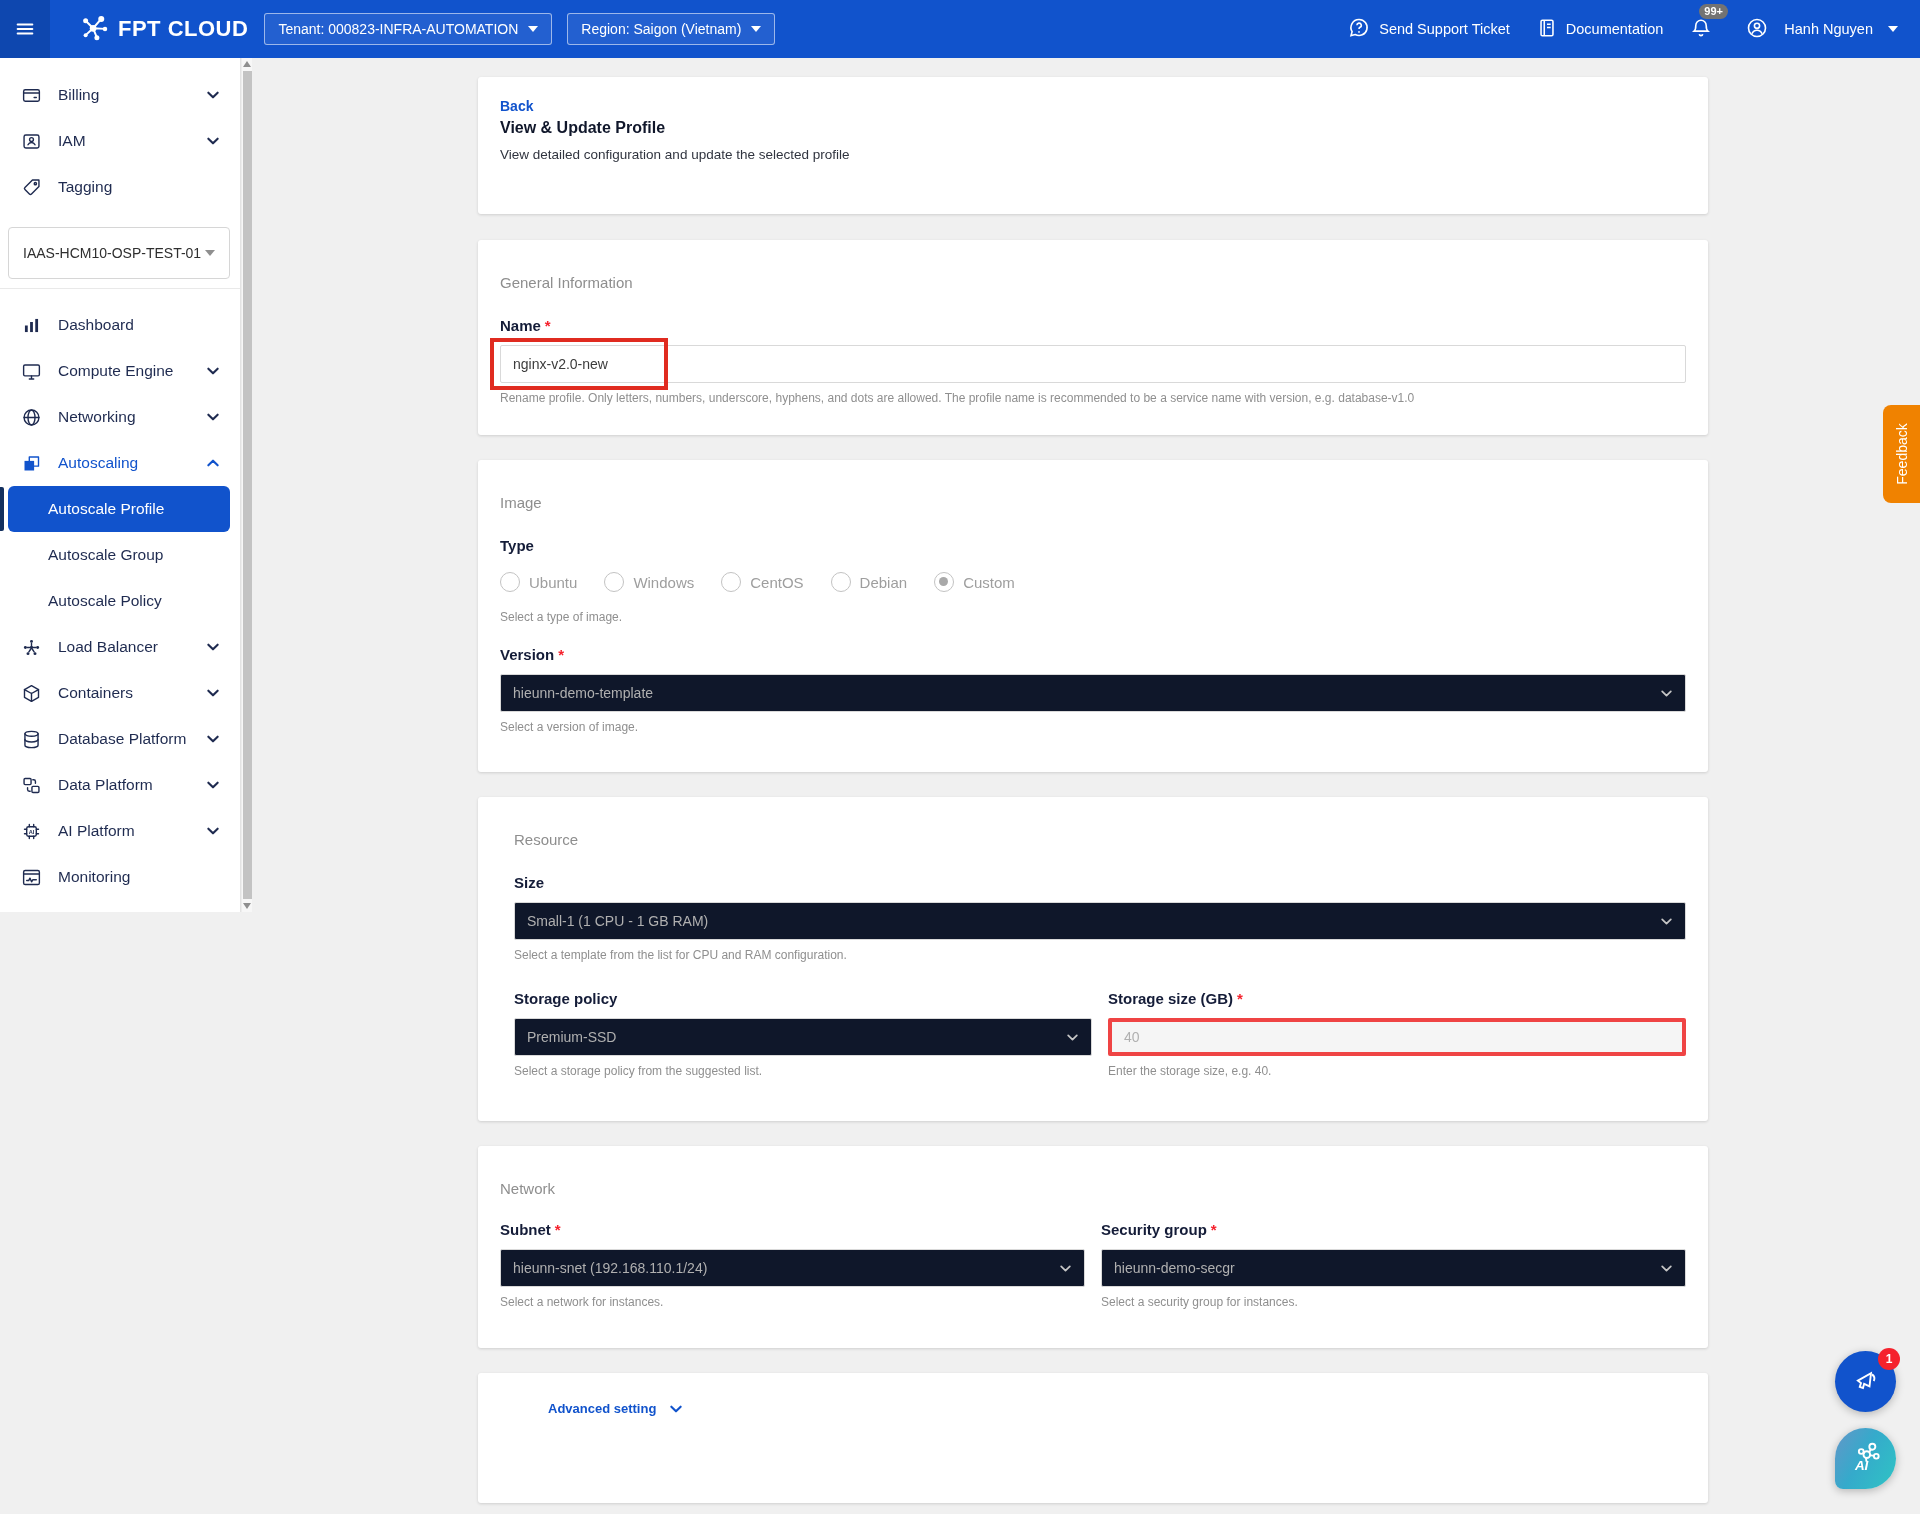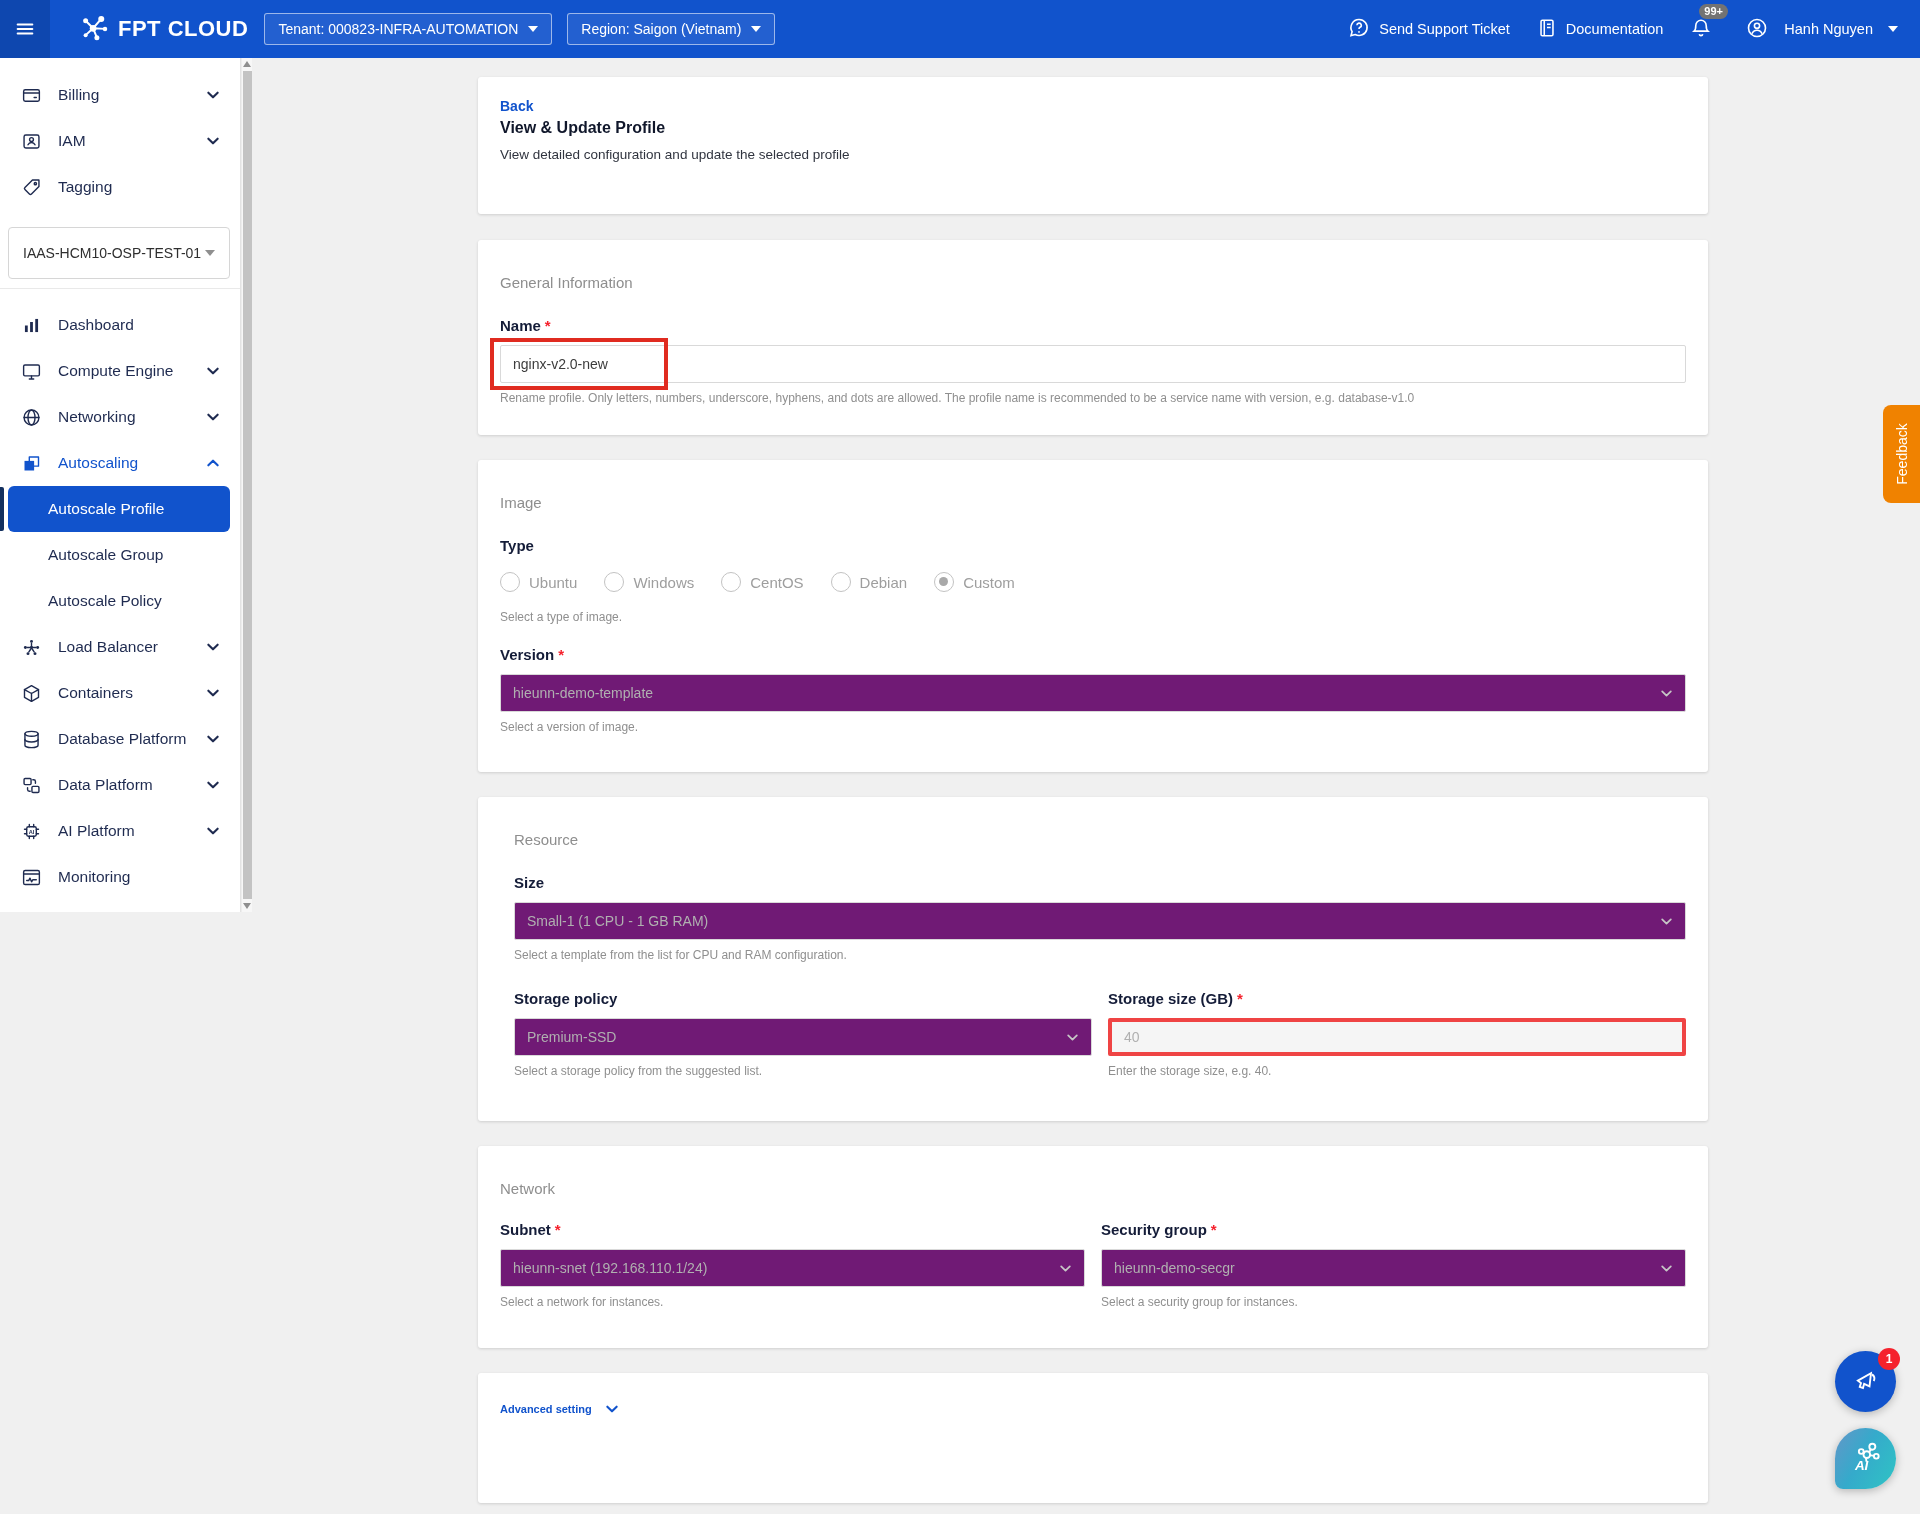--- a/index.html
+++ b/index.html
@@ -81,21 +81,21 @@
   .field-label{ margin-top:26px; font-size:15px; font-weight:bold; color:#141c38; }
   .req{ color:#f5222d; margin-left:4px; font-weight:bold; }
   .helper{ margin-top:8px; font-size:12px; color:#8f8f8f; }
   .text-input{
     margin-top:11px; height:38px; width:100%; border:1px solid #d9d9d9; border-radius:2px;
     padding:0 12px; font-size:14px; color:#3c3c3c; font-family:"Liberation Sans",sans-serif;
     outline:none; background:#fff;
   }
   .select{
     margin-top:11px; height:38px; width:100%; border:1px solid #d9d9d9; border-radius:2px;
-    background:#701a75; display:flex; align-items:center; justify-content:space-between;
+    background:#0f172a; display:flex; align-items:center; justify-content:space-between;
     padding:0 12px; font-size:14px; color:#b0b0b0;
   }
   .select .sel-arrow{ color:#c6c6c6; display:flex; }
   .input-disabled{
     margin-top:11px; height:38px; width:100%; border:4px solid #ef4444; border-radius:2px;
     background:#f5f5f5; display:flex; align-items:center; padding:0 12px;
     font-size:14px; color:#b0b0b0;
   }
   .two-col{ display:flex; gap:16px; margin-top:28px; }
   .two-col > div{ flex:1; }
@@ -106,21 +106,21 @@
   .radio.checked .radio-circle::after{
     content:''; position:absolute; left:4px; top:4px; width:9px; height:9px; border-radius:50%; background:#a9a9a9;
   }
   .type-help{ margin-top:18px; }
   .version-label{ margin-top:22px; }
   .card.general{ height:195px; }
   .card.image{ height:312px; }
   .card.resource{ height:324px;padding-left:36px; }
   .card.network{ height:202px; }
   .card.advanced{ height:130px; padding-top:26px; }
-  .advanced-toggle{ display:inline-flex; align-items:center; gap:13px; color:#1153cc; font-size:11px; font-weight:bold; cursor:pointer;}
+  .advanced-toggle{ display:inline-flex; align-items:center; gap:13px; color:#1153cc; font-size:13px; font-weight:bold; cursor:pointer;margin-left:48px;}
   .btn-row{ display:flex; justify-content:flex-end; align-items:center; gap:23px; margin-top:17px; }
   .btn{ height:38px; border:none; border-radius:4px; font-size:14px; cursor:pointer; font-family:"Liberation Sans",sans-serif;}
   .btn-cancel{ background:#eaeaea; color:#3c3c3c; padding:0 17px; }
   .btn-primary{ background:#1153cc; color:#fff; font-weight:bold; padding:0 15px; }
   .input-wrap{ position:relative; }
   .anno-name{
     position:absolute; left:-10px; top:4px; width:178px; height:52px;
     border:4px solid #e02b20; z-index:6; pointer-events:none;
   }
   .btn-wrap{ position:relative; display:inline-block; }

